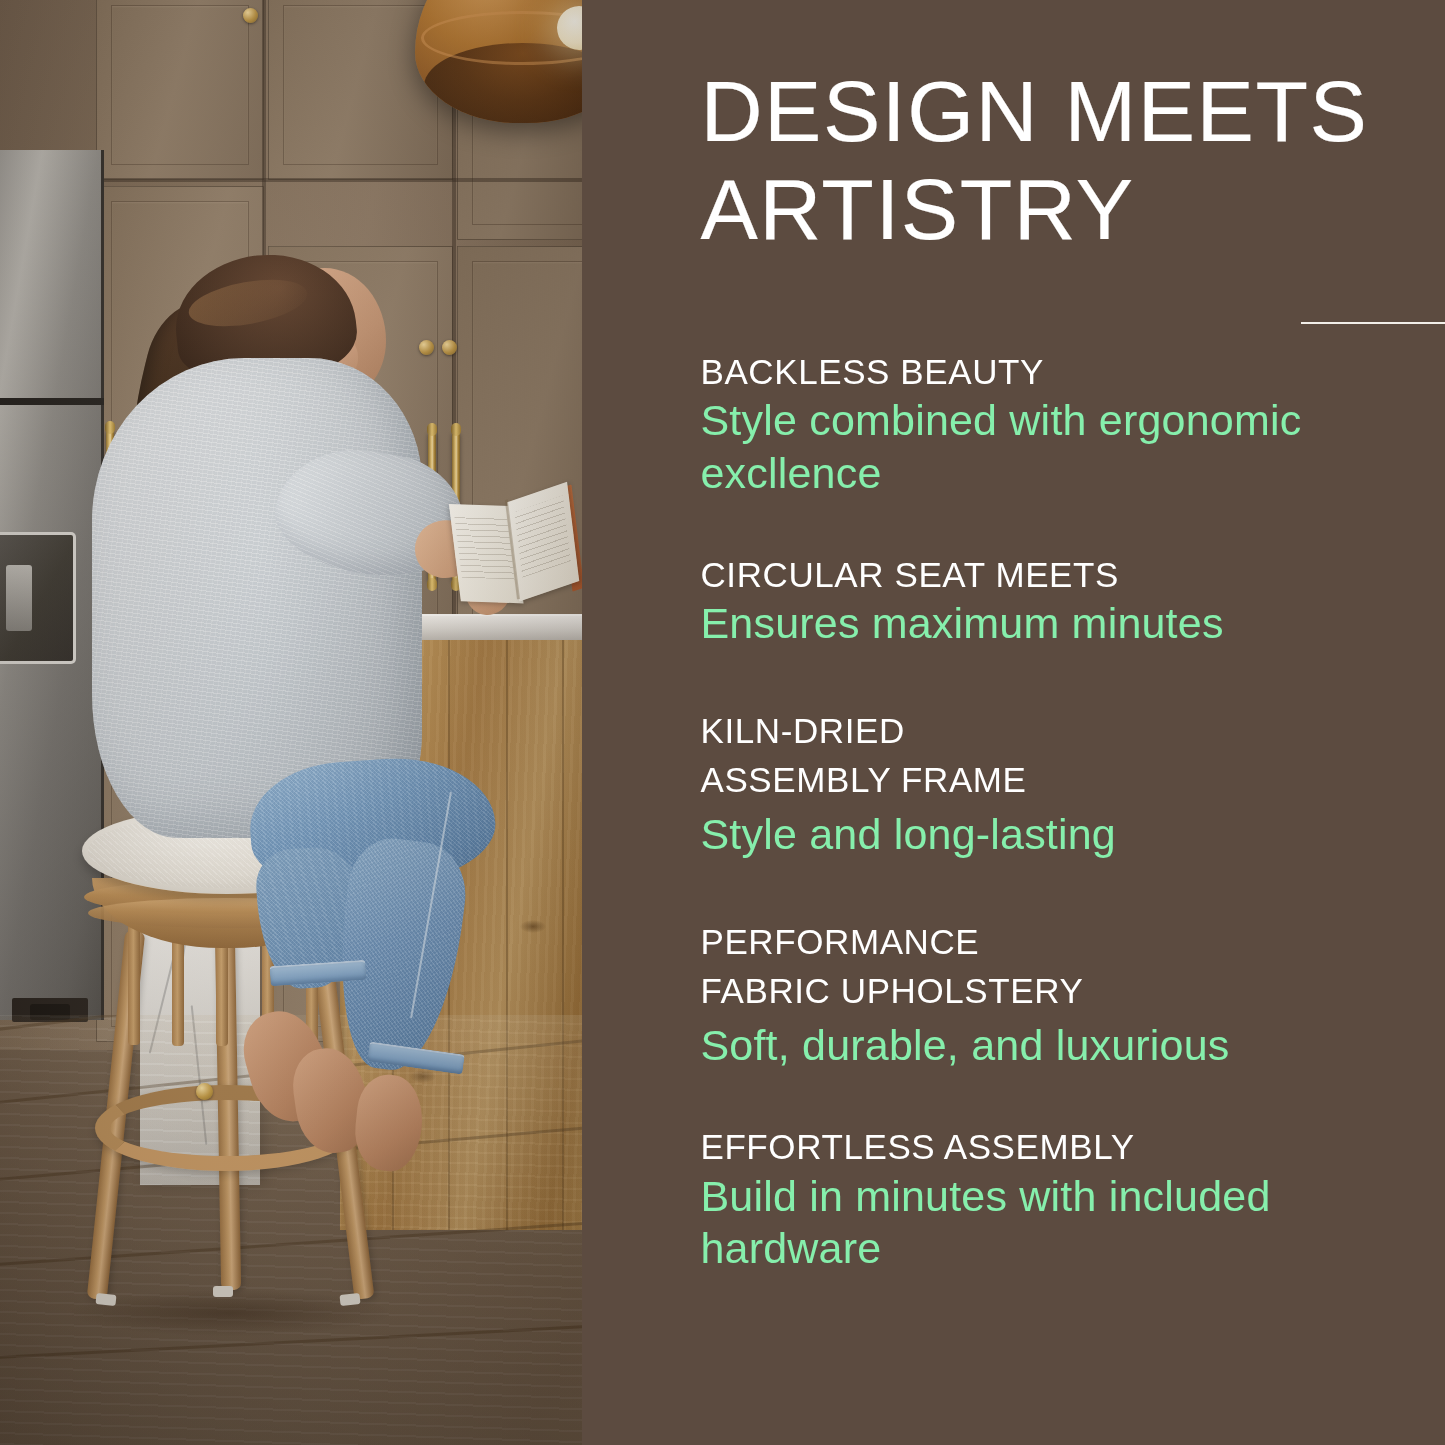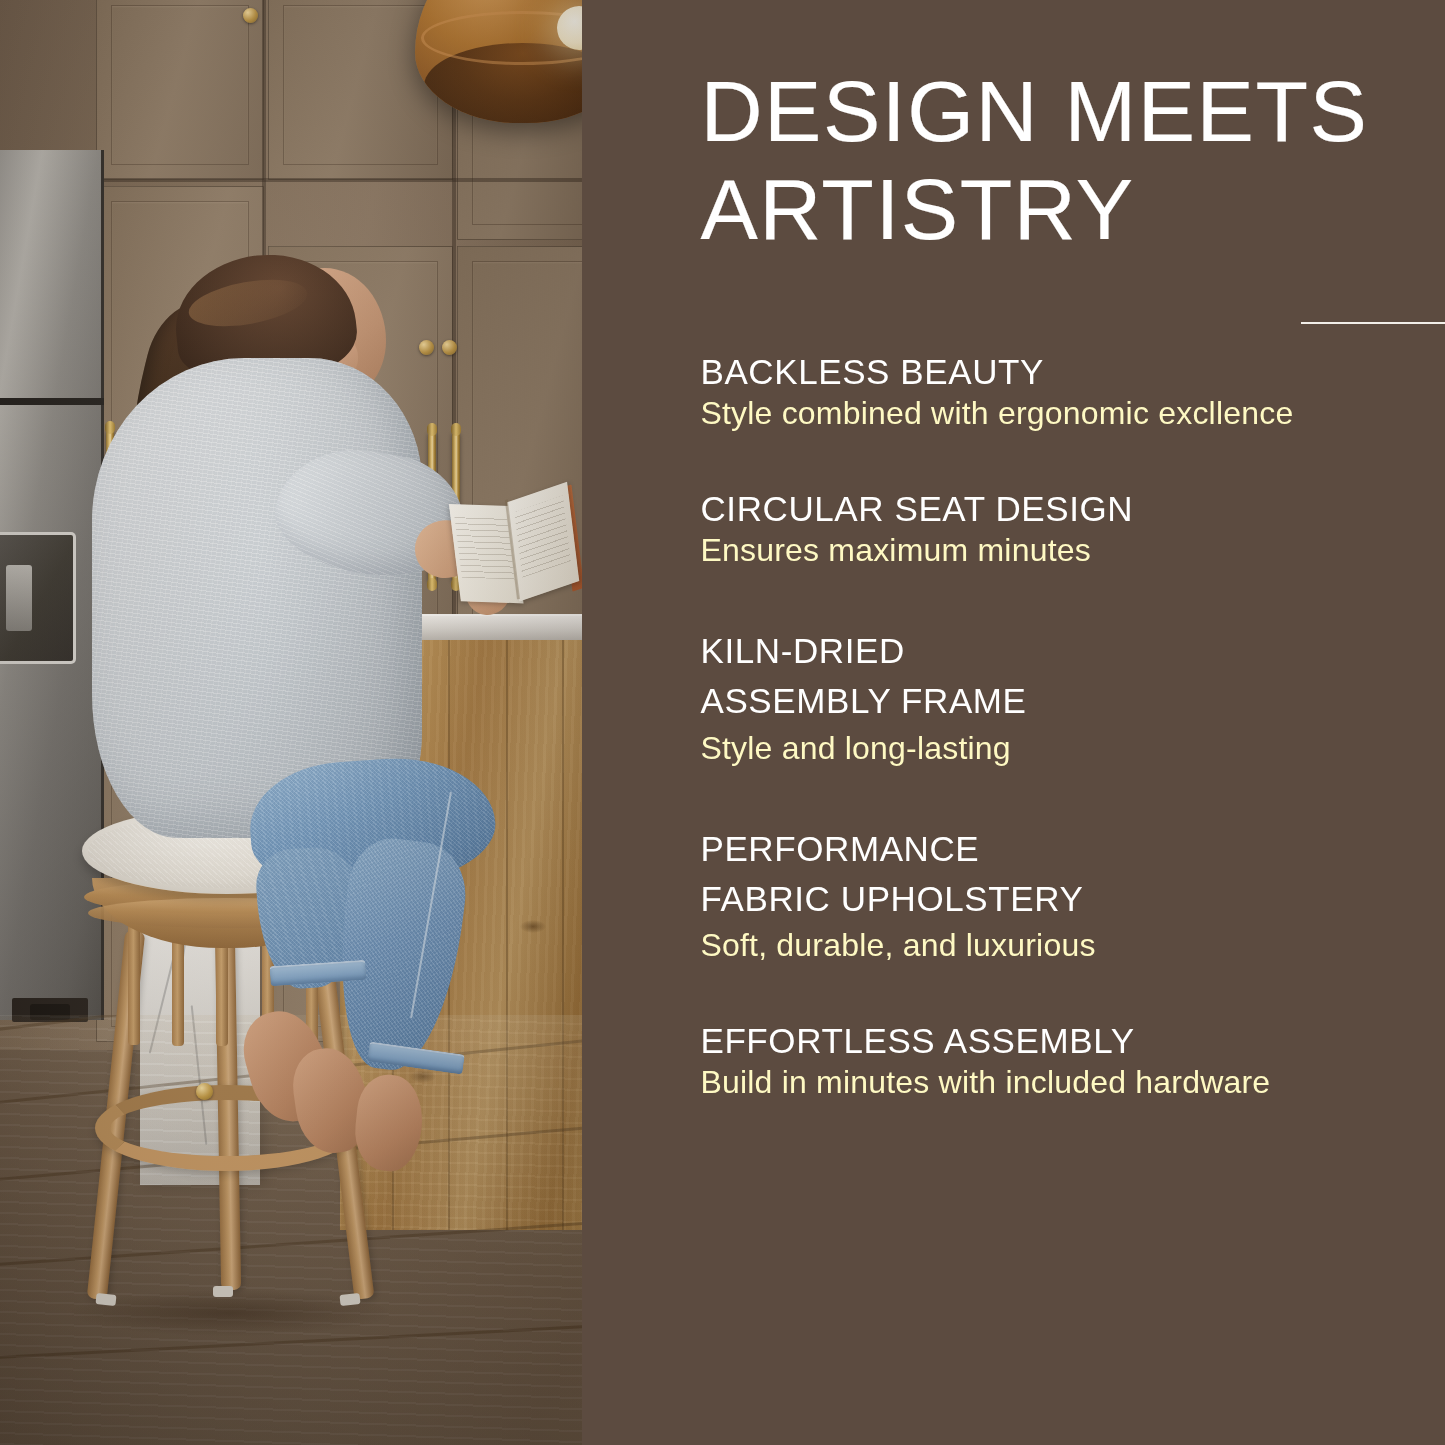--- a/index.html
+++ b/index.html
@@ -224,22 +224,22 @@
            font-family:"Liberation Sans", sans-serif;
            -webkit-text-stroke:0.2px #ffffff; }
   .rule { position:absolute; top:322px; left:679px; width:160px; height:2px;
           background:#f2efe9; }
 
   .features { position:absolute; top:352px; left:78px; width:740px; }
   .feature { margin-bottom:56px; }
   .f-head { font-size:35px; line-height:1.12; font-weight:200; letter-spacing:0.6px;
             color:#ffffff; white-space:pre-line; }
   .f-head.two-line { line-height:1.42; }
-  .f-sub { font-size:32px; line-height:1.22; font-weight:300; letter-spacing:0.2px;
-           color:#fef9c3; margin-top:3px; }
+  .f-sub { font-size:43px; line-height:1.22; font-weight:300; letter-spacing:0.2px;
+           color:#86efac; margin-top:3px; }
 </style>
 </head>
 <body>
 
 <div class="canvas">
 
   <div class="photo">
 
     <div class="cab-wall">
       <div class="cab-door" style="left:96px;  top:-10px;  width:168px; height:190px;"></div>
@@ -389,21 +389,21 @@
     <div class="rule"></div>
 
     <div class="features">
 
       <div class="feature">
         <div class="f-head">BACKLESS BEAUTY</div>
         <div class="f-sub">Style combined with ergonomic excllence</div>
       </div>
 
       <div class="feature">
-        <div class="f-head">CIRCULAR SEAT DESIGN</div>
+        <div class="f-head">CIRCULAR SEAT MEETS</div>
         <div class="f-sub">Ensures maximum minutes</div>
       </div>
 
       <div class="feature">
         <div class="f-head two-line">KILN-DRIED
 ASSEMBLY FRAME</div>
         <div class="f-sub">Style and long-lasting</div>
       </div>
 
       <div class="feature">

